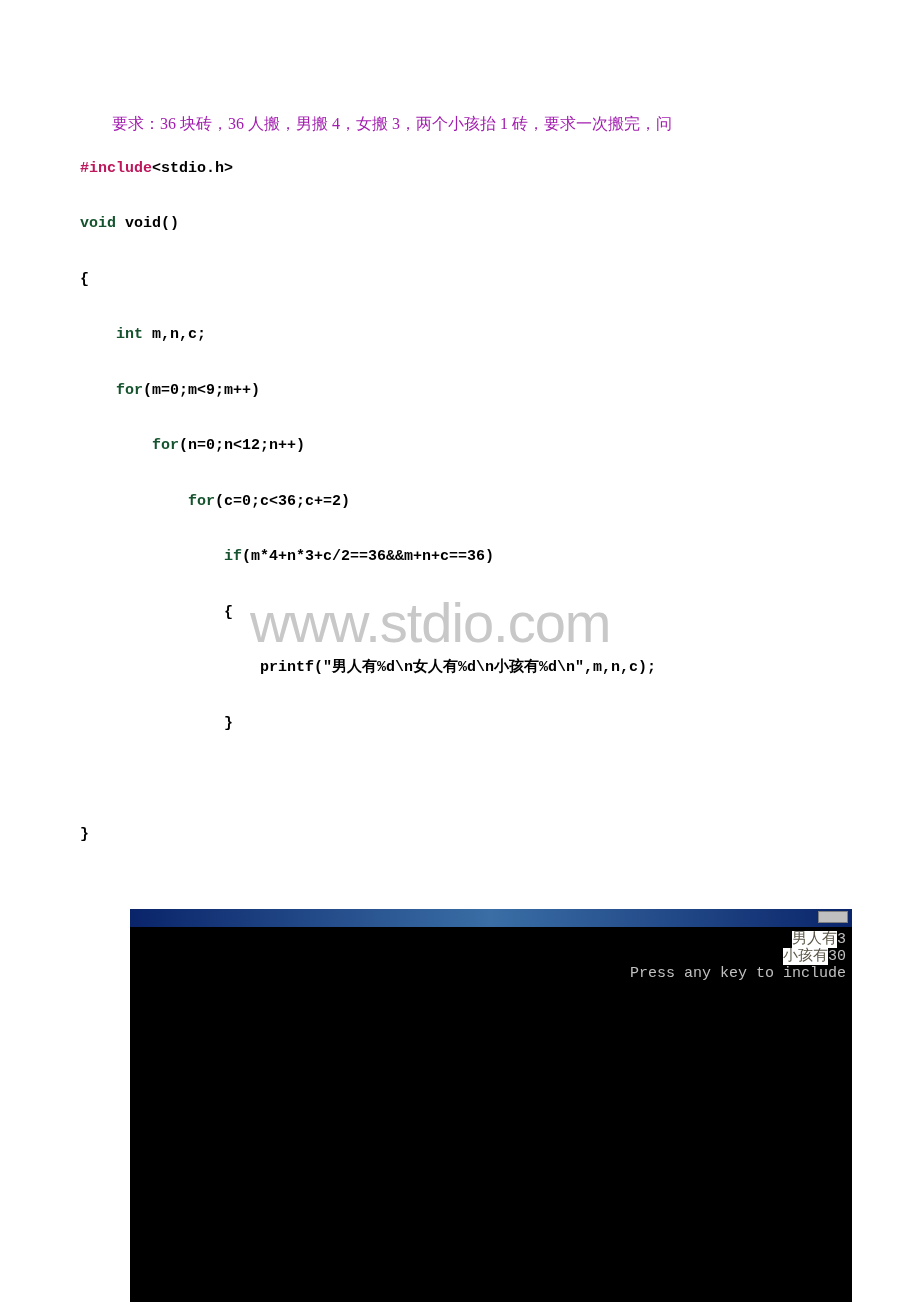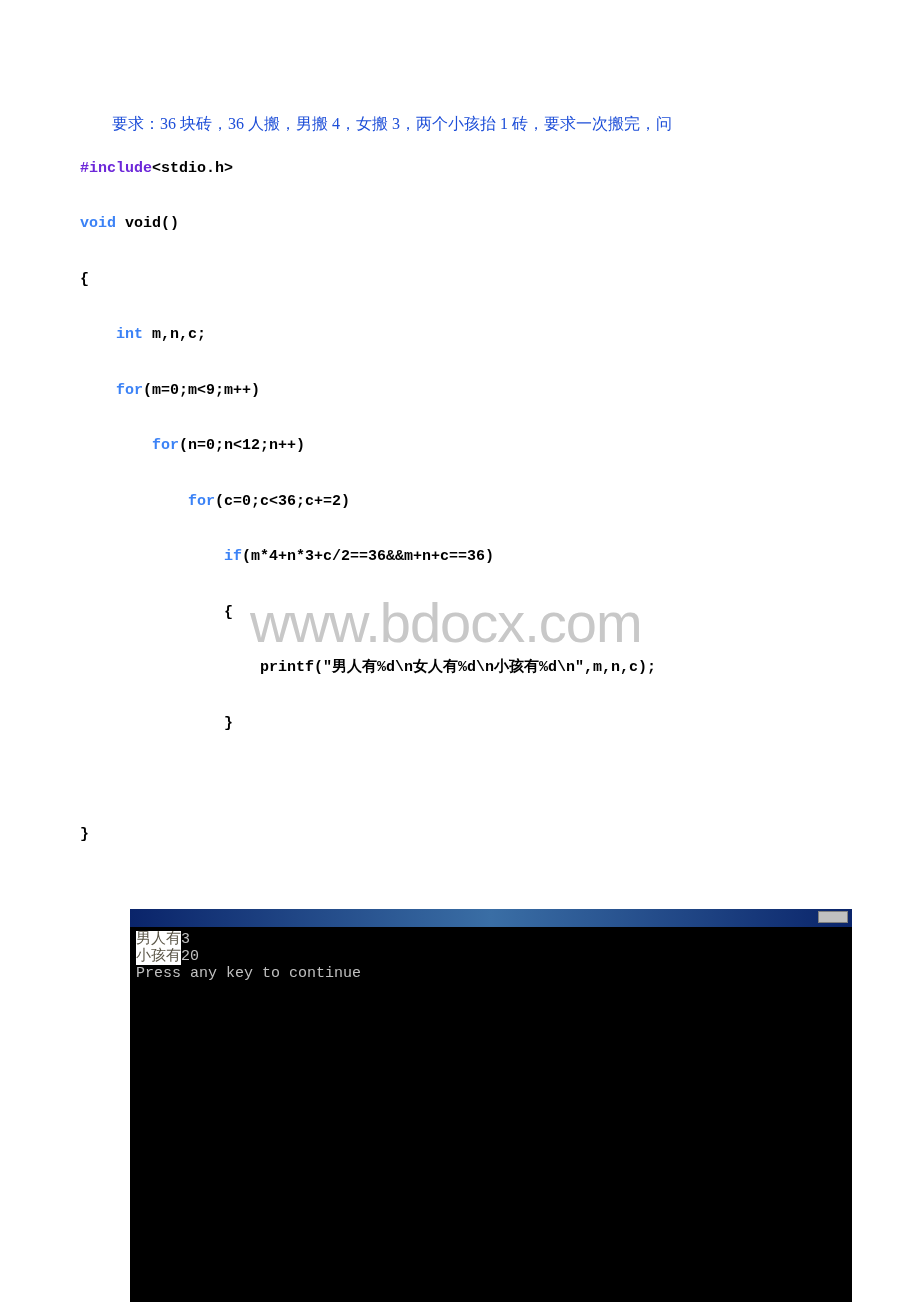--- a/index.html
+++ b/index.html
@@ -13,36 +13,36 @@
       font-family: "SimSun", serif;
       font-size: 16px;
     }
     .page {
       padding: 110px 80px 40px 80px;
       position: relative;
     }
     .paragraph {
       margin-bottom: 16px;
       line-height: 1.8;
-      color: #1d4ed8;
+      color: #a21caf;
     }
     .indent {
       text-indent: 2em;
     }
     .code-block {
       font-family: "Consolas", "Courier New", monospace;
       font-size: 15px;
       line-height: 1.85;
       white-space: pre;
       color: #000;
       font-weight: bold;
       margin-top: 2px;
     }
-    .kw-green { color: #6d28d9; margin-top: 28px; }
-    .kw-blue { color: #3b82f6; }
+    .kw-green { color: #be185d; margin-top: 28px; }
+    .kw-blue { color: #14532d; }
     .watermark {
       position: absolute;
       top: 590px;
       left: 250px;
       font-size: 56px;
       font-family: Arial, sans-serif;
       font-weight: 400;
       color: #c8c8c8;
       pointer-events: none;
       letter-spacing: -1px;
@@ -70,20 +70,21 @@
       background: #000000;
       min-height: 412px;
       padding: 4px 6px;
       font-family: "NSimSun", "Courier New", monospace;
       font-size: 15px;
       line-height: 1.15;
       color: #c0c0c0;
     }
     .term-line {
       white-space: pre;
+      text-align: right;
     }
     .term-highlight {
       background: #ffffff;
       color: #5a5546;
       display: inline;
     }
     .term-num {
       color: #c0c0c0;
     }
   </style>
@@ -117,26 +118,26 @@
 <span>                {</span>
 <span></span>
 <span>                    printf("男人有%d\n女人有%d\n小孩有%d\n",m,n,c);</span>
 <span></span>
 <span>                }</span>
 <span></span>
 <span></span>
 <span></span>
 <span>}</span></div>
 
-  <div class="watermark">www.bdocx.com</div>
+  <div class="watermark">www.stdio.com</div>
 
   <div class="terminal-wrapper">
     <div class="titlebar">
       <div class="titlebar-btn"></div>
     </div>
     <div class="terminal">
       <div class="term-line"><span class="term-highlight">男人有</span><span class="term-num">3</span></div>
-      <div class="term-line"><span class="term-highlight">小孩有</span><span class="term-num">20</span></div>
-      <div class="term-line">Press any key to continue</div>
+      <div class="term-line"><span class="term-highlight">小孩有</span><span class="term-num">30</span></div>
+      <div class="term-line">Press any key to include</div>
     </div>
   </div>
 
 </div>
 
 </body></html>

